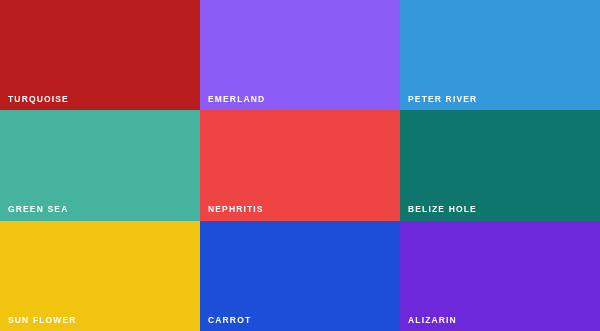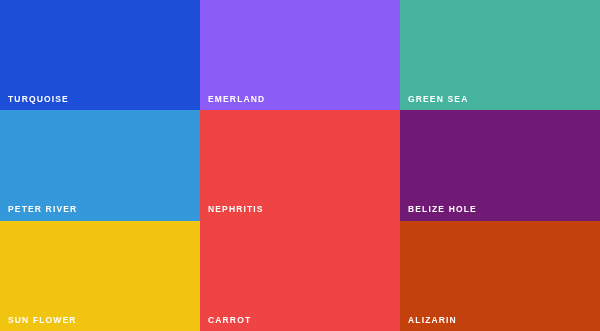--- a/index.html
+++ b/index.html
@@ -41,49 +41,49 @@
     text-transform: uppercase;
     white-space: nowrap;
     -webkit-font-smoothing: antialiased;
   }
 </style>
 </head>
 <body>
 
 <div id="palette-grid">
 
-  <div class="swatch" style="background-color: #1d4ed8;">
+  <div class="swatch" style="background-color: #b91c1c;">
     <span class="swatch-label">TURQUOISE</span>
   </div>
 
   <div class="swatch" style="background-color: #8b5cf6;">
     <span class="swatch-label">EMERLAND</span>
   </div>
 
+  <div class="swatch" style="background-color: rgb(52, 152, 219);">
+    <span class="swatch-label">PETER RIVER</span>
+  </div>
+
   <div class="swatch" style="background-color: rgb(69, 179, 157);">
     <span class="swatch-label">GREEN SEA</span>
-  </div>
-
-  <div class="swatch" style="background-color: rgb(52, 152, 219);">
-    <span class="swatch-label">PETER RIVER</span>
   </div>
 
   <div class="swatch" style="background-color: #ef4444;">
     <span class="swatch-label">NEPHRITIS</span>
   </div>
 
-  <div class="swatch" style="background-color: #701a75;">
+  <div class="swatch" style="background-color: #0f766e;">
     <span class="swatch-label">BELIZE HOLE</span>
   </div>
 
   <div class="swatch" style="background-color: rgb(241, 196, 15);">
     <span class="swatch-label">SUN FLOWER</span>
   </div>
 
-  <div class="swatch" style="background-color: #ef4444;">
+  <div class="swatch" style="background-color: #1d4ed8;">
     <span class="swatch-label">CARROT</span>
   </div>
 
-  <div class="swatch" style="background-color: #c2410c;">
+  <div class="swatch" style="background-color: #6d28d9;">
     <span class="swatch-label">ALIZARIN</span>
   </div>
 
 </div>
 
 </body></html>

